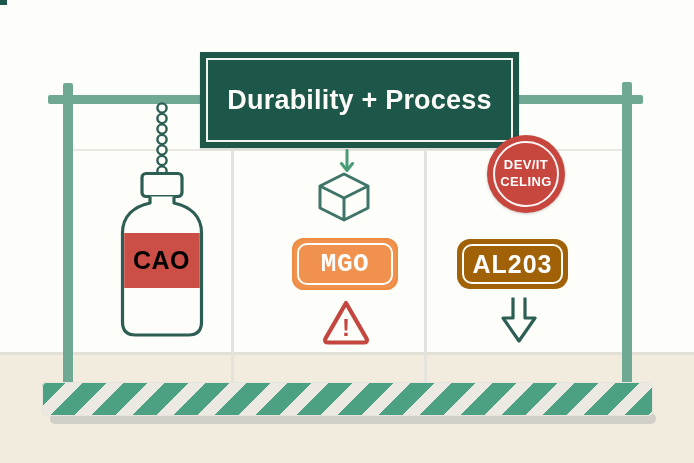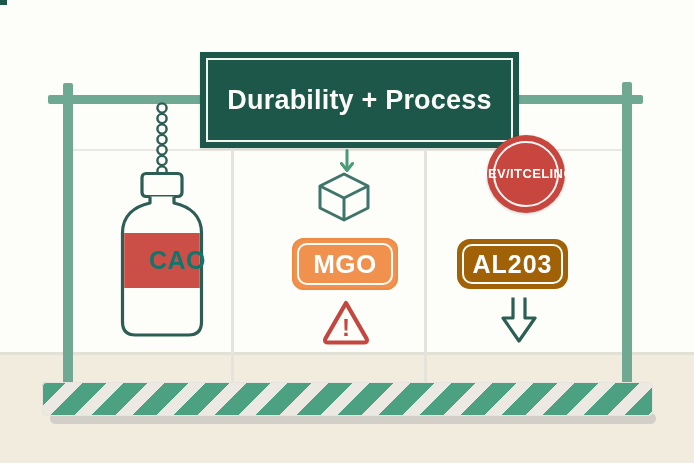--- a/index.html
+++ b/index.html
@@ -27,45 +27,45 @@
   
   .sign{position:absolute;left:200px;top:52px;width:319px;height:96px;background:#1c574a;
     z-index:5;display:flex;flex-direction:row;justify-content:center;align-items:center;
     box-shadow:0 1px 2px rgba(0,0,0,.18);}
   .sign-frame{position:absolute;inset:6px;border:2.5px solid #f2f4ef;pointer-events:none;}
   .sign-text{color:#fbfbf8;font-weight:bold;font-size:27px;line-height:1.2;letter-spacing:.2px;text-align:center;}
 
   
   .chain{position:absolute;left:152px;top:102px;z-index:3;}
   .bottle{position:absolute;left:110px;top:171px;z-index:3;}
-  .bottle-label{position:absolute;left:140px;top:233px;width:75px;height:55px;z-index:4;
+  .bottle-label{position:absolute;left:124px;top:233px;width:75px;height:55px;z-index:4;
     display:flex;align-items:center;justify-content:center;
-    color:#0f766e;font-weight:bold;font-size:25px;letter-spacing:.5px;}
+    color:#000000;font-weight:bold;font-size:25px;letter-spacing:.5px;}
 
   
   .arrow-down{position:absolute;left:340px;top:149px;z-index:3;}
   .cube{position:absolute;left:318px;top:172px;z-index:3;}
   .badge{position:absolute;z-index:3;display:flex;align-items:center;justify-content:center;
     font-weight:bold;color:#fff;}
   .badge .inner{position:absolute;inset:5px;border:2.5px solid #fdfdfa;border-radius:10px;pointer-events:none;}
   .badge-mgo{left:292px;top:238px;width:106px;height:52px;background:#f0924e;border-radius:12px;
-    font-size:26px;letter-spacing:.5px;box-shadow:0 0 0 2px #ee8c44 inset;}
+    font-size:26px;letter-spacing:.5px;box-shadow:0 0 0 2px #ee8c44 inset;font-family:Liberation Mono, monospace;}
   .warning{position:absolute;left:321px;top:299px;z-index:3;}
   .warning-mark{position:absolute;left:321px;top:306px;width:50px;height:36px;z-index:4;
     display:flex;align-items:flex-end;justify-content:center;
     color:#c4473f;font-weight:bold;font-size:24px;}
 
   
   .badge-al{left:457px;top:239px;width:111px;height:50px;background:#a16207;border-radius:13px;
     font-size:25px;letter-spacing:1px;}
   .dbl-arrow{position:absolute;left:499px;top:296px;z-index:3;}
 
   
   .sticker{position:absolute;left:487px;top:135px;width:78px;height:78px;border-radius:50%;
-    background:#c7463e;z-index:6;display:flex;flex-direction:row;align-items:center;justify-content:center;
+    background:#c7463e;z-index:6;display:flex;flex-direction:column;align-items:center;justify-content:center;
     box-shadow:0 1px 3px rgba(0,0,0,.2);}
   .sticker-ring{position:absolute;inset:6px;border:2.5px solid rgba(255,255,255,.95);border-radius:50%;pointer-events:none;}
   .sticker-text{color:#fff;font-weight:bold;font-size:13px;line-height:1.3;letter-spacing:.4px;text-align:center;}
 
   
   .bar-shadow{position:absolute;left:50px;top:413px;width:606px;height:11px;background:#d2cfc8;border-radius:6px;z-index:3;}
   .hazard-bar{position:absolute;left:42px;top:382px;width:611px;height:34px;border-radius:5px;z-index:4;
     background:repeating-linear-gradient(135deg,#4da183 0 17px,#ebe9e2 17px 29px);
     box-shadow:0 0 0 1px #e6e4dd inset;}
 </style>

